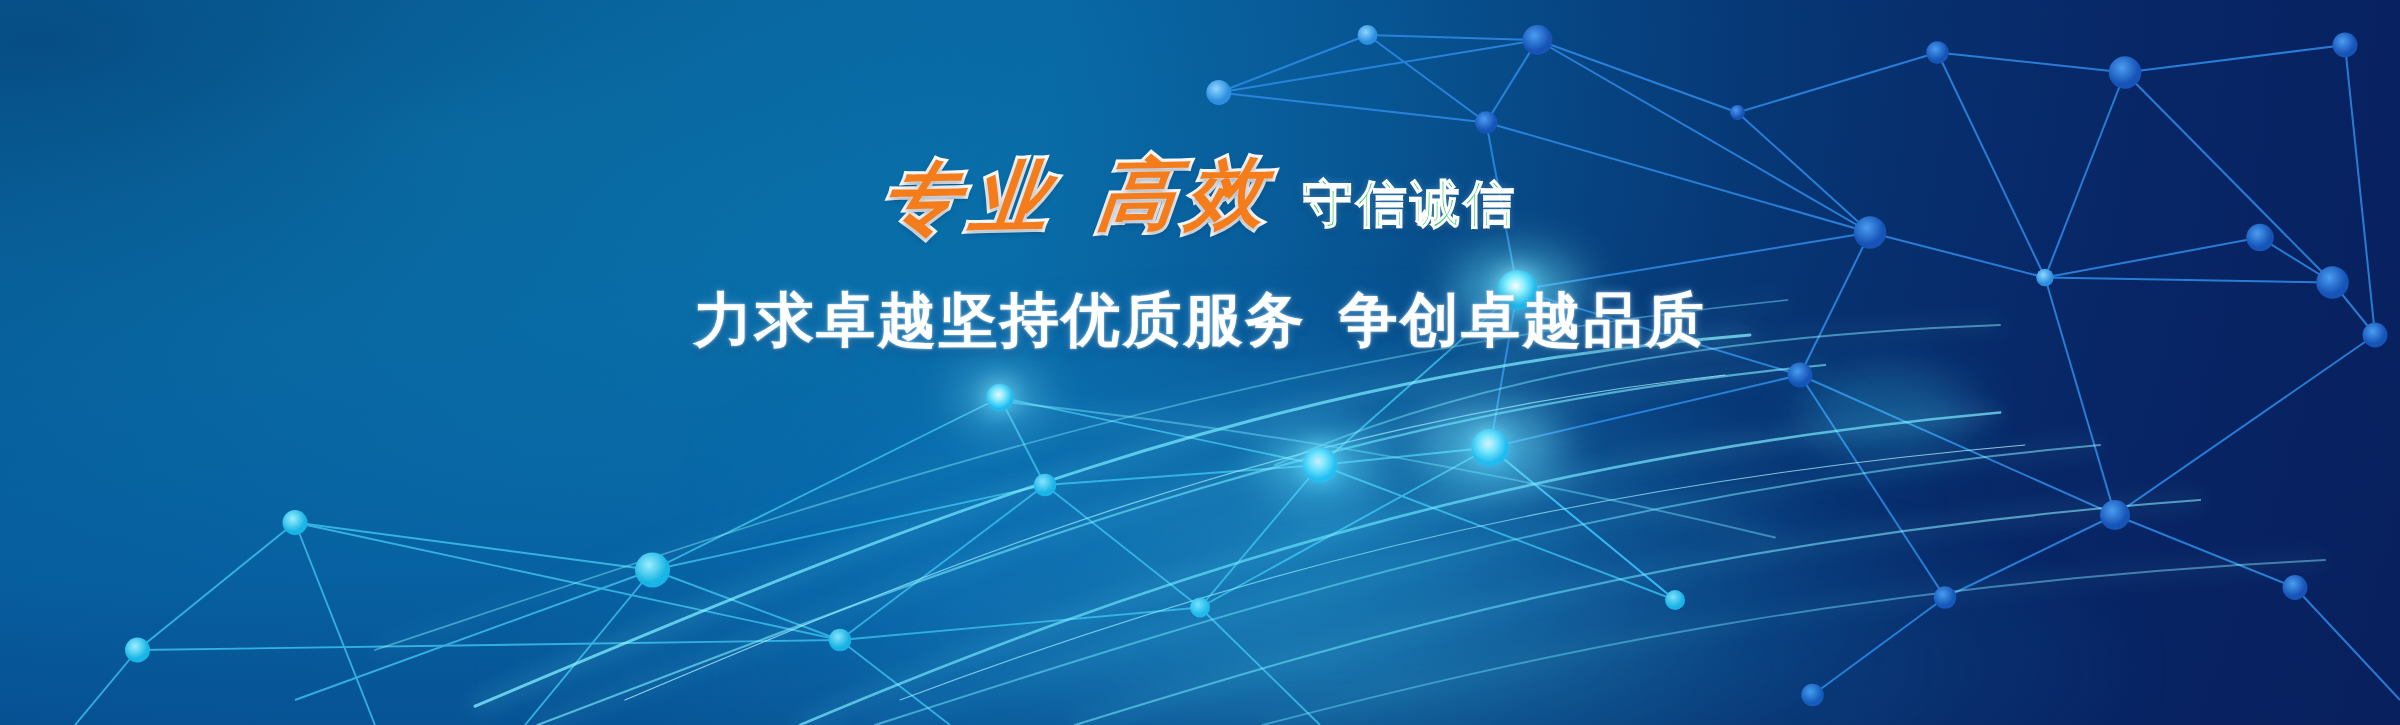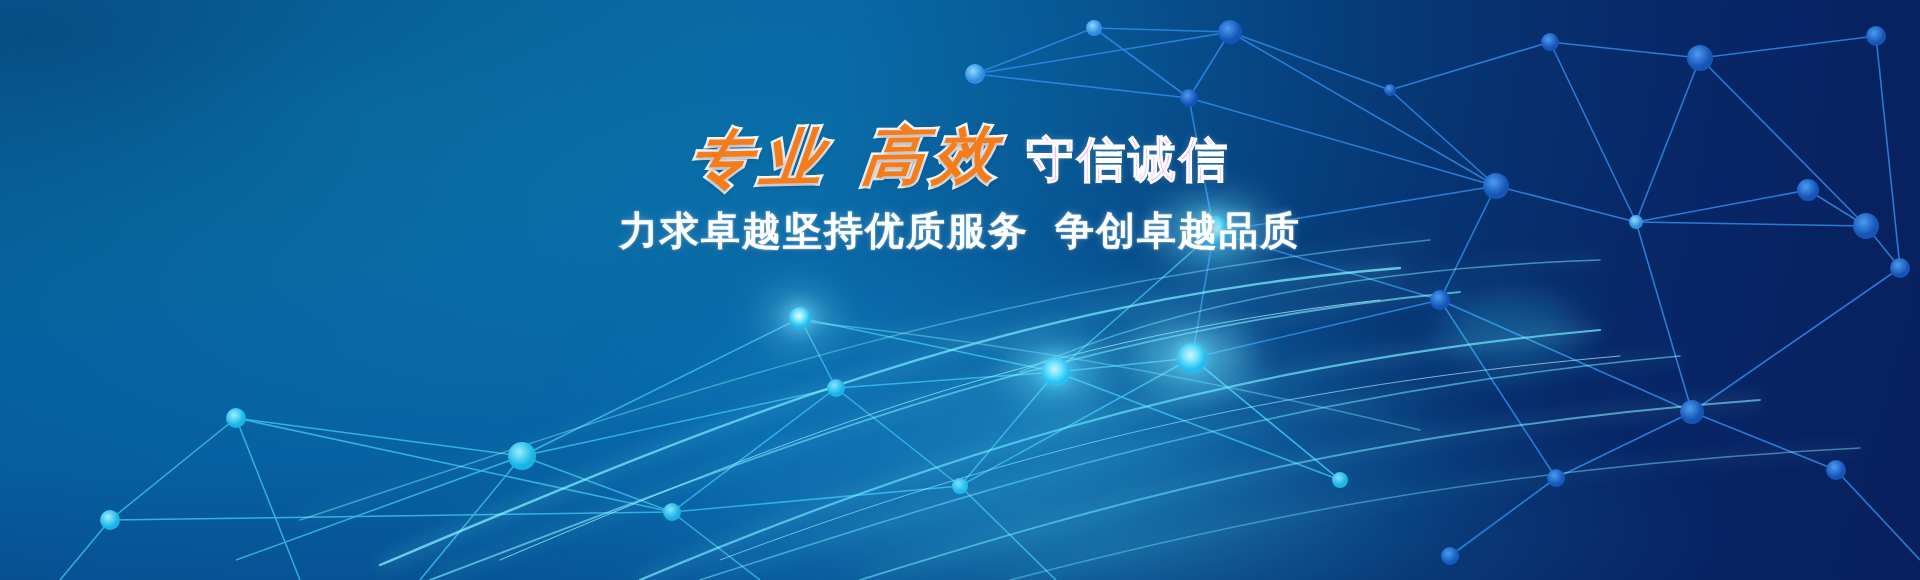--- a/index.html
+++ b/index.html
@@ -72,33 +72,33 @@
     letter-spacing:9px;
     color:#F47C1B;
     -webkit-text-stroke:5px #ffffff;
     paint-order:stroke fill;
     text-shadow:
       0 0 2px rgba(255,255,255,.95),
       0 2px 5px rgba(2,30,70,.45);
     transform:skewX(-7deg) rotate(-1.2deg);
   }
   .hl-plain{
-    font-size:48px;
+    font-size:40px;
     font-weight:bold;
     letter-spacing:3px;
-    color:#f0abfc;
+    color:#22c55e;
     -webkit-text-stroke:1px #ffffff;
     text-shadow:
       0 0 6px rgba(120,205,255,.55),
       0 2px 6px rgba(2,30,70,.55);
     padding-bottom:4px;
   }
   .subline{
-    margin-top:16px;
-    font-size:39px;
+    margin-top:37px;
+    font-size:47px;
     font-weight:bold;
     letter-spacing:2px;
     color:#ffffff;
     white-space:nowrap;
     text-shadow:
       0 0 8px rgba(110,200,255,.60),
       0 0 2px rgba(255,255,255,.85),
       0 2px 7px rgba(2,28,70,.55);
   }
   .sub-gap{display:inline-block;width:26px;}

